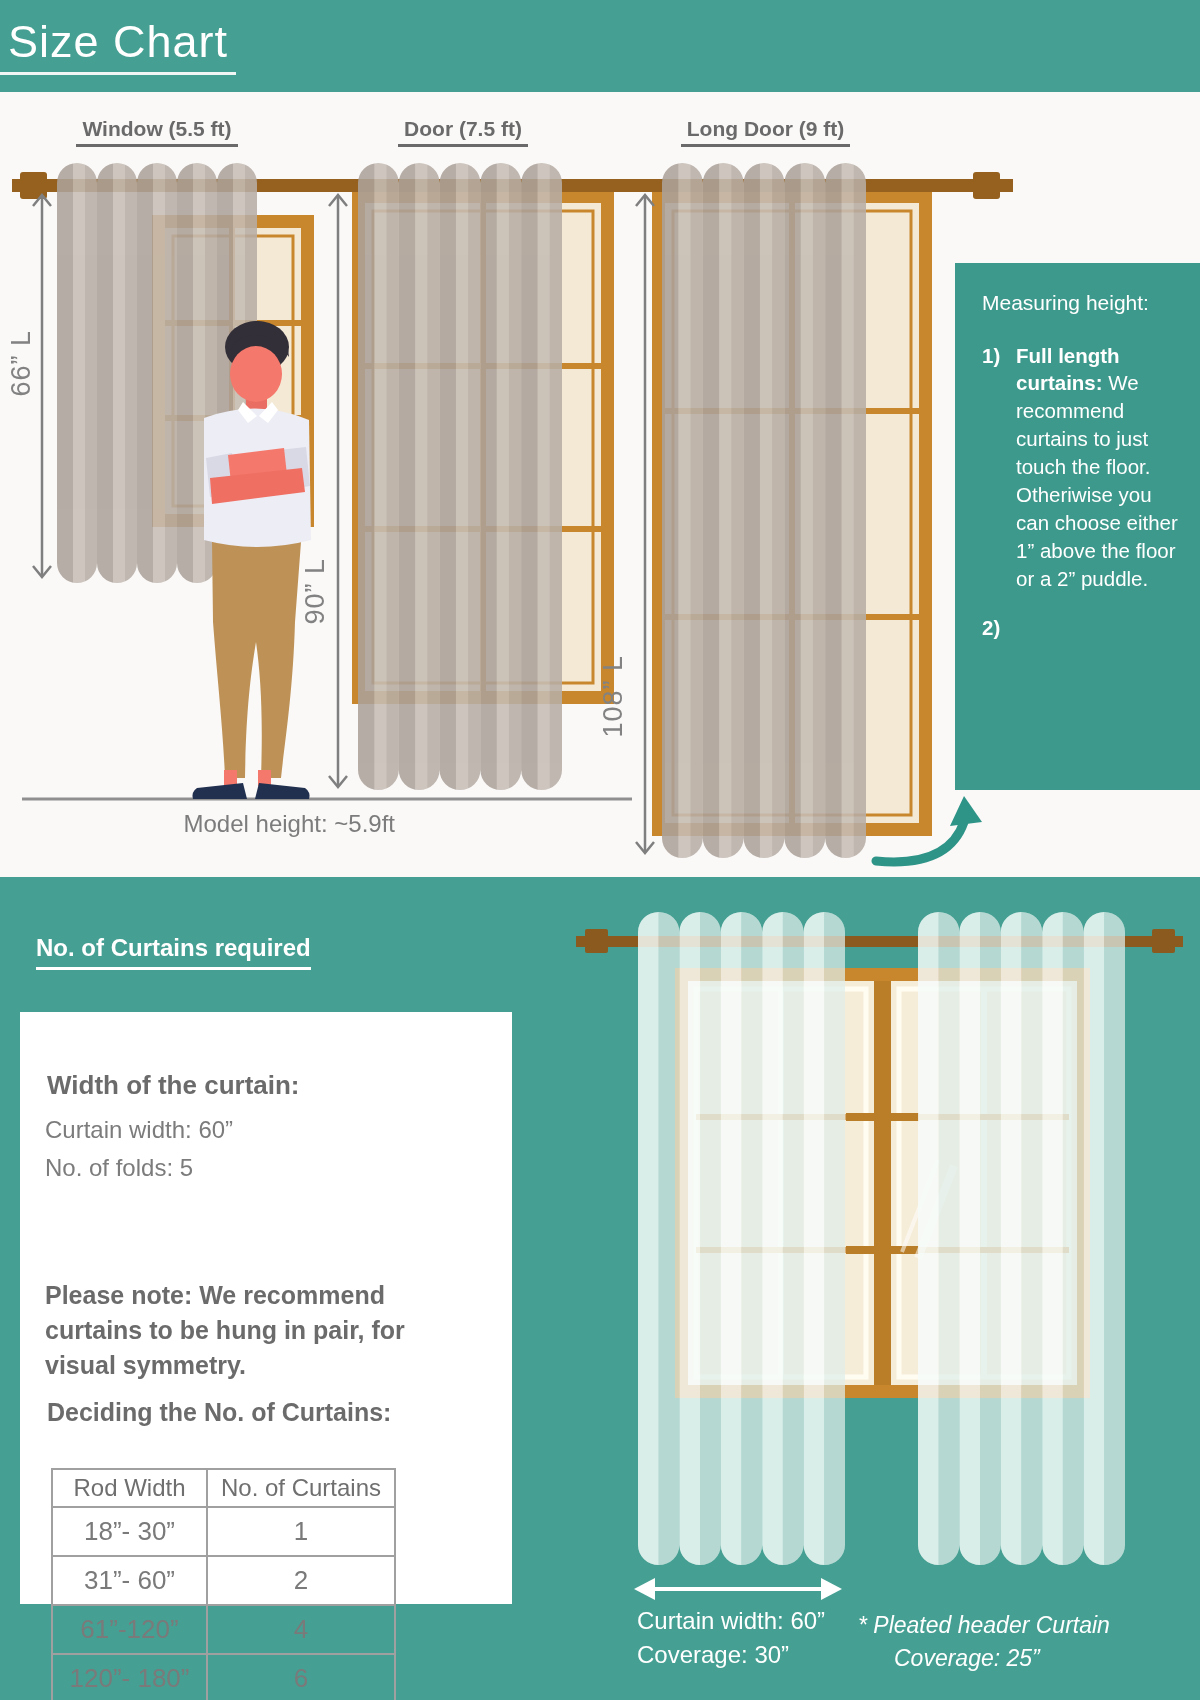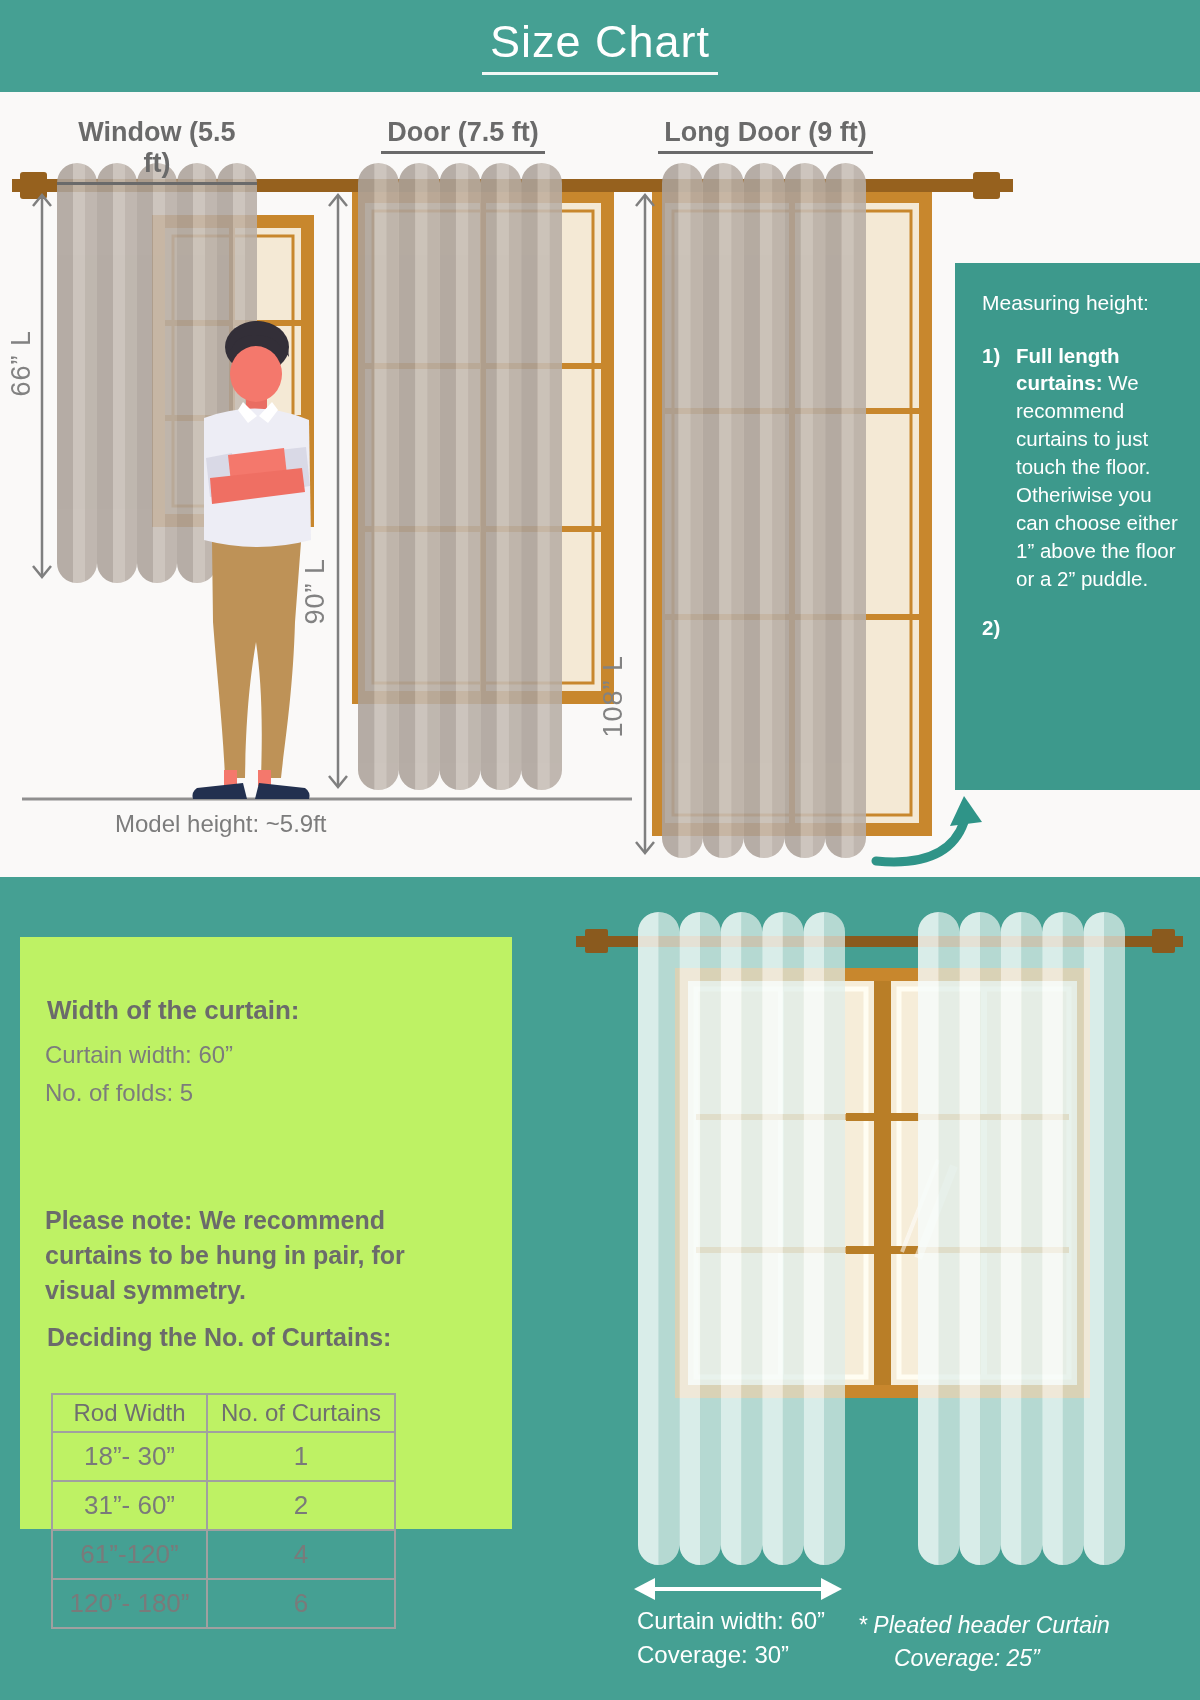--- a/index.html
+++ b/index.html
@@ -1,43 +1,43 @@
 <!DOCTYPE html>
 <html><head>
 <meta charset="utf-8">
 <style>
   html,body{margin:0;padding:0;background:#e8e8e8;}
   #page{position:relative;width:1200px;height:1700px;margin:0 auto;overflow:hidden;
         font-family:"Liberation Sans",sans-serif;background:#45A093;}
   .white-band{position:absolute;left:0;top:92px;width:1200px;height:785px;background:#FAF9F8;}
   .abs{position:absolute;}
   
-  .header-band{position:absolute;left:0;top:0;width:1200px;height:92px;background:#45A093;text-align:center;}
+  .header-band{position:absolute;left:0;top:0;width:1200px;height:92px;background:#45A093;text-align:left;}
   .page-title{display:inline-block;margin-top:16px;color:#fff;font-size:45px;letter-spacing:1px;
               border-bottom:3px solid #F2F7F5;padding:0 8px 4px 8px;}
   
-  .size-label{position:absolute;top:117px;text-align:center;color:#6A6A6A;font-weight:bold;font-size:27px;}
+  .size-label{position:absolute;top:117px;text-align:center;color:#6A6A6A;font-weight:bold;font-size:21px;}
   .size-label span{display:inline-block;border-bottom:3px solid #6A6A6A;padding:0 6px 3px 6px;}
   
   .v-label{position:absolute;writing-mode:vertical-rl;transform:rotate(180deg);
            color:#828282;font-size:27px;letter-spacing:1px;}
-  .model-height{position:absolute;left:115px;top:810px;width:280px;text-align:left;
+  .model-height{position:absolute;left:115px;top:810px;width:280px;text-align:right;
                 color:#7C7C7C;font-size:24px;}
   
   .measure-box{position:absolute;left:955px;top:263px;width:245px;height:527px;background:#3D998C;
                color:#fff;box-sizing:border-box;padding:26px 14px 12px 27px;font-size:20.5px;line-height:1.36;}
   .mb-title{font-size:21px;margin-bottom:24px;}
   .mb-item{display:flex;margin-top:22px;}
   .mb-num{width:34px;flex:none;font-weight:bold;}
   .mb-bold{font-weight:bold;white-space:pre-line;}
   .mb-item.block-text .mb-text{display:block;}
   
   .bottom-heading{position:absolute;left:36px;top:934px;color:#fff;font-weight:bold;font-size:24px;}
   .bottom-heading span{display:inline-block;border-bottom:3px solid #fff;padding-bottom:5px;}
-  .card{position:absolute;left:20px;top:937px;width:492px;height:592px;background:#bef264;}
+  .card{position:absolute;left:20px;top:1012px;width:492px;height:592px;background:#ffffff;}
   .card .h{position:absolute;color:#6B6B6B;font-weight:bold;font-size:26px;}
   .card .line{position:absolute;color:#7C7C7C;font-size:24px;}
   .card .note{position:absolute;left:25px;top:266px;width:432px;color:#6B6B6B;font-weight:bold;
               font-size:25px;line-height:1.4;}
   .curtain-table{position:absolute;left:31px;top:456px;border-collapse:collapse;}
   .curtain-table td,.curtain-table th{border:2px solid #A0A0A0;text-align:center;font-weight:normal;}
   .curtain-table th{width:151px;height:34px;font-size:24px;color:#6F6F6F;}
   .curtain-table th + th{width:184px;}
   .curtain-table td{height:45px;font-size:26px;color:#7A7A7A;}
   

